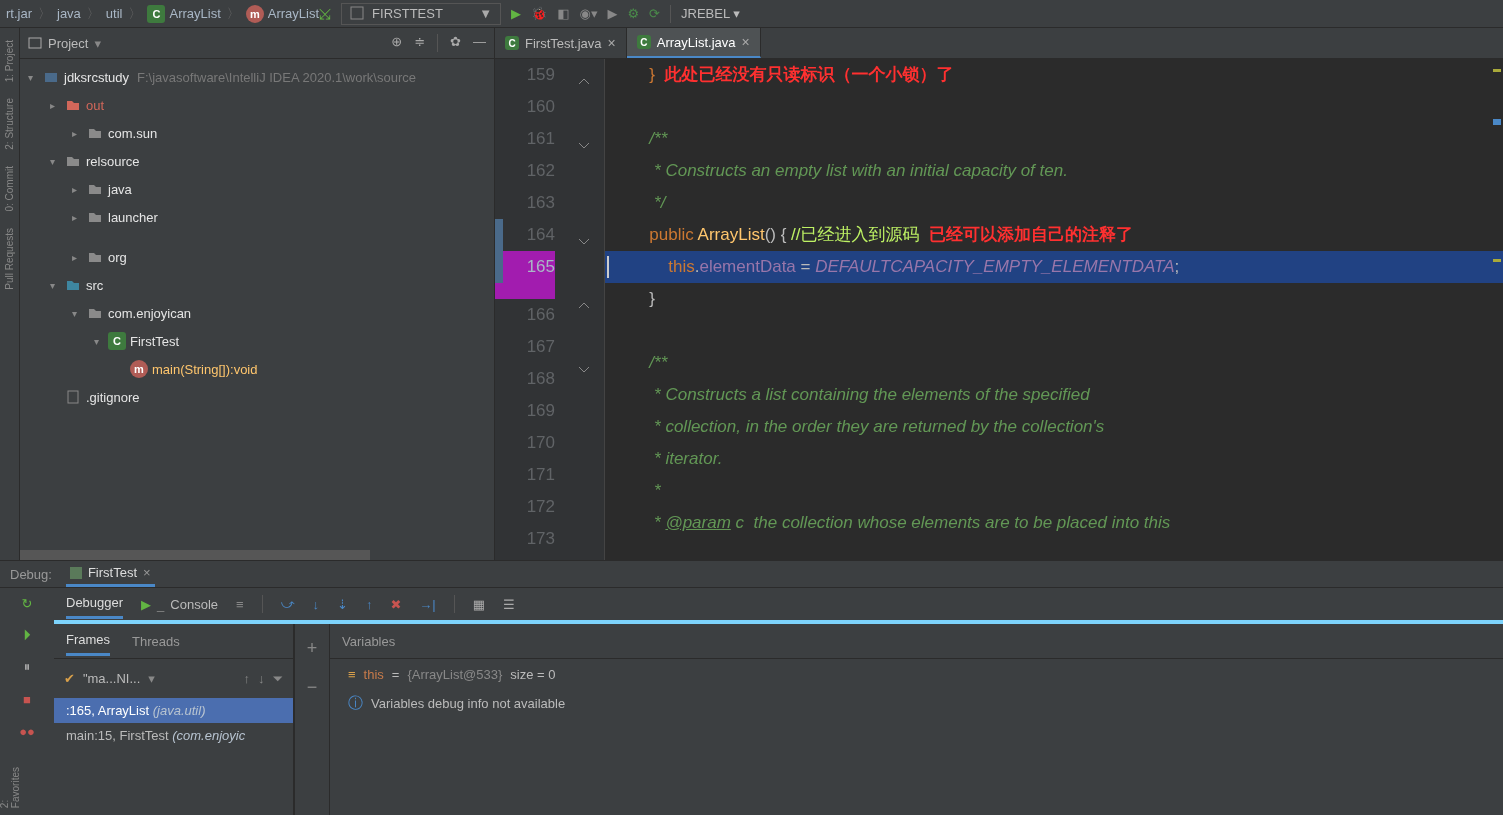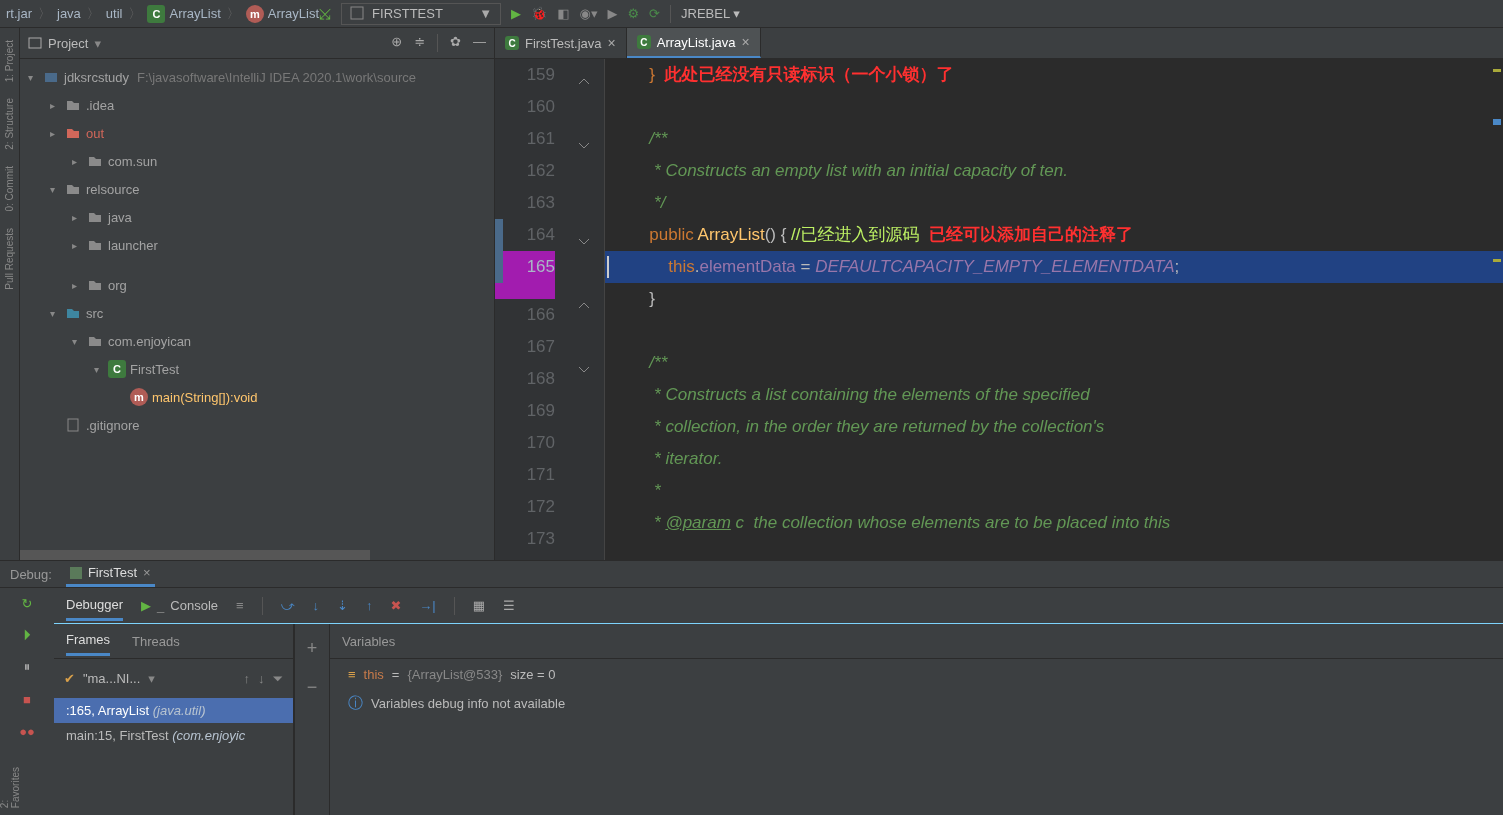--- a/index.html
+++ b/index.html
@@ -21,21 +21,21 @@
 
 
 #project{width:475px;background:#3c3f41;border-right:1px solid #2b2b2b;display:flex;flex-direction:column;}
 #project .hdr{height:31px;border-bottom:1px solid #2b2b2b;display:flex;align-items:center;justify-content:space-between;padding:0 8px;}
 #project .hdr .ttl{display:flex;align-items:center;gap:6px;font-weight:500;color:#bbb;}
 #project .hdr .acts{display:flex;gap:12px;color:#aaa;}
 .tree{flex:1;overflow:auto;padding:4px 0;position:relative;}
 .node{display:flex;align-items:center;height:28px;padding-left:8px;cursor:pointer;white-space:nowrap;}
 .node .arrow{width:14px;color:#888;font-size:10px;}
 .node .ic{width:18px;display:flex;justify-content:center;margin-right:4px;}
-.node .lbl{color:#a3a3a3;}
+.node .lbl{color:#e5e5e5;}
 .fold-open::before{content:"▾";}
 .fold-closed::before{content:"▸";}
 .treescroll{position:absolute;bottom:0;left:0;right:0;height:10px;background:#3c3f41;}
 .treescroll .thumb{position:absolute;left:0;width:350px;height:10px;background:#565656;border-radius:0;}
 .projpath{color:#787878;}
 
 
 #editor{flex:1;display:flex;flex-direction:column;background:#2b2b2b;}
 .tabs{display:flex;height:31px;background:#3c3f41;border-bottom:1px solid #2b2b2b;}
 .tab{display:flex;align-items:center;gap:6px;padding:0 10px;border-right:1px solid #2b2b2b;color:#bbb;cursor:pointer;}
@@ -57,21 +57,21 @@
 .red{color:#ff3030;font-weight:bold;font-style:normal;}
 .docp{color:#629755;font-style:italic;text-decoration:underline;}
 .scrollbar-v{position:absolute;right:0;top:0;bottom:0;width:12px;}
 .marker{position:absolute;right:2px;width:8px;height:3px;}
 
 
 #debug{height:255px;border-top:1px solid #2b2b2b;background:#3c3f41;display:flex;flex-direction:column;}
 #debug .dtabs{height:27px;display:flex;align-items:center;padding:0 10px;gap:14px;border-bottom:1px solid #2b2b2b;}
 .dtab{display:flex;align-items:center;gap:6px;padding:4px 4px;cursor:pointer;}
 .dtab.active{border-bottom:3px solid #4a88c7;color:#ddd;}
-#debug .dtools{height:36px;display:flex;align-items:center;border-bottom:1px solid #7dd3fc;}
+#debug .dtools{height:36px;display:flex;align-items:center;border-bottom:4px solid #7dd3fc;}
 .dleft{width:54px;display:flex;flex-direction:column;align-items:center;gap:14px;padding-top:6px;}
 .dleft .ibtn{width:18px;height:18px;display:flex;align-items:center;justify-content:center;}
 .dmid{width:240px;border-right:1px solid #2b2b2b;display:flex;flex-direction:column;}
 .dmid .mtabs{display:flex;height:34px;align-items:center;gap:22px;padding:0 12px;}
 .mtab{color:#999;padding:6px 0;cursor:pointer;}
 .mtab.active{color:#ddd;border-bottom:3px solid #4a88c7;}
 .framehdr{height:40px;display:flex;align-items:center;gap:8px;padding:0 10px;border-top:1px solid #2b2b2b;}
 .framelist{flex:1;}
 .frameitem{padding:5px 12px;font-size:13px;}
 .frameitem.sel{background:#4b6eaf;color:#fff;}
@@ -159,29 +159,20 @@
             </svg>
           </span>
         <span class="lbl" style="font-weight:500">jdksrcstudy</span>
         <span class="projpath" style="margin-left:8px">F:\javasoftware\IntelliJ IDEA 2020.1\work\source</span>
       </div>
       <div id="treeitems">
           <div class="node" style="padding-left: 30px;">
             <span class="arrow fold-closed"></span>
             <span class="ic">
               <svg width="14" height="12">
-                <path d="M1 2h5l2 2h5v7H1z" fill="#8a8a8a"></path>
-              </svg>
-            </span>
-            <span class="lbl">.idea</span>
-          </div>
-          <div class="node" style="padding-left: 30px;">
-            <span class="arrow fold-closed"></span>
-            <span class="ic">
-              <svg width="14" height="12">
                 <path d="M1 2h5l2 2h5v7H1z" fill="#d1675a"></path>
               </svg>
             </span>
             <span class="lbl" style="color: rgb(209, 103, 90);">out</span>
           </div>
           <div class="node" style="padding-left: 52px;">
             <span class="arrow fold-closed"></span>
             <span class="ic">
               <svg width="14" height="12">
                 <path d="M1 2h5l2 2h5v7H1z" fill="#8a8a8a"></path>

